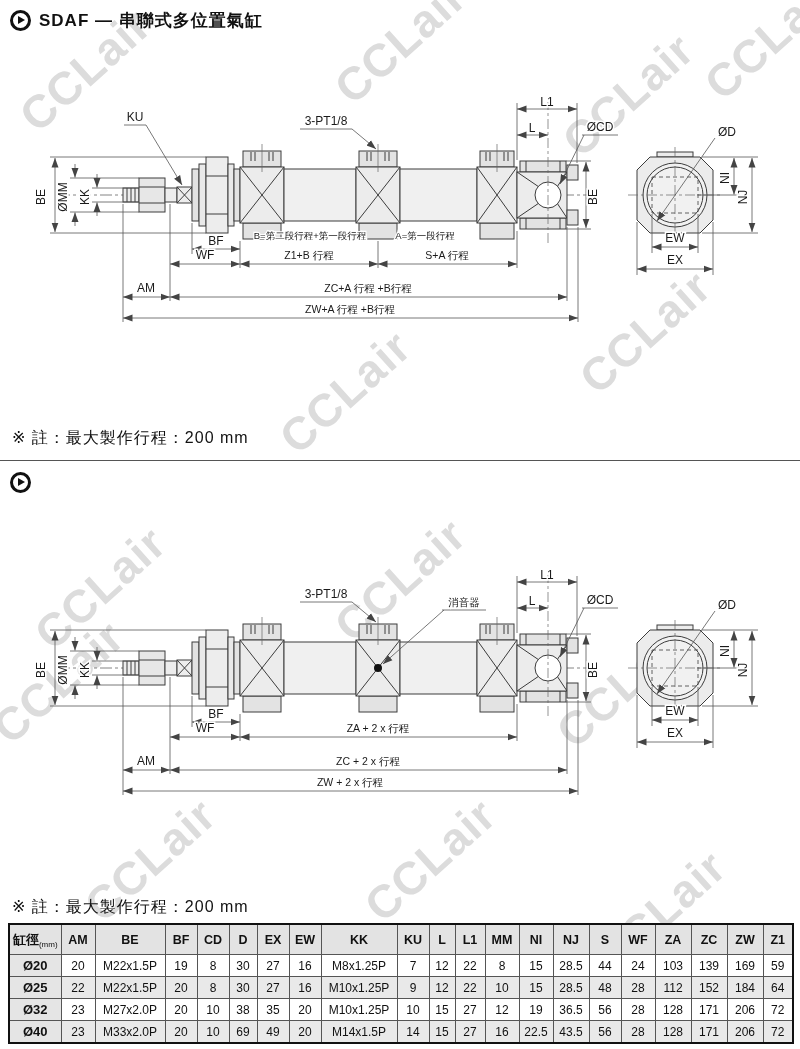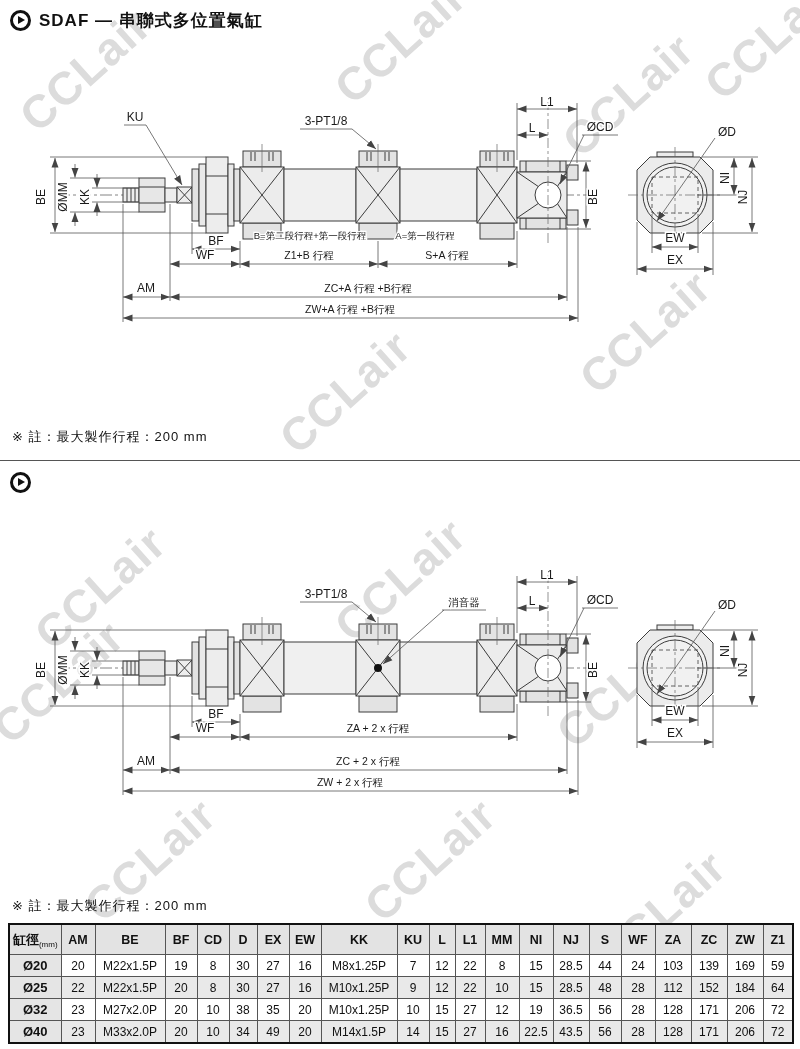--- a/index.html
+++ b/index.html
@@ -7,21 +7,21 @@
         font-family:"Liberation Sans","DejaVu Sans",sans-serif;color:#111;}
   .wm{position:absolute;transform:translate(-50%,-50%) rotate(-42deg);
       font-size:46px;font-weight:bold;color:#dcdcdc;white-space:nowrap;z-index:0;
       letter-spacing:1px;user-select:none;}
   .sec-title{position:absolute;z-index:2;display:flex;align-items:center;gap:8px;}
   .play{width:15px;height:15px;border:3px solid #111;border-radius:50%;background:#fff;
         position:relative;flex:0 0 auto;}
   .play::after{content:"";position:absolute;left:5px;top:3.2px;width:0;height:0;
         border-left:7px solid #111;border-top:4.4px solid transparent;border-bottom:4.4px solid transparent;}
   .sec-title .txt{font-size:17px;font-weight:bold;letter-spacing:1px;}
-  .note{position:absolute;z-index:2;font-size:13px;letter-spacing:1px;}
+  .note{position:absolute;z-index:2;font-size:16px;letter-spacing:1px;}
   .divider{position:absolute;left:0;width:800px;height:0;border-top:1.5px solid #555;z-index:2;}
   svg.diag{position:absolute;left:0;width:800px;height:252px;z-index:1;}
   svg text{font-family:"Liberation Sans","DejaVu Sans",sans-serif;}
   .lb{font-size:12px;fill:#1a1a1a;text-anchor:middle;paint-order:stroke;stroke:#fff;stroke-width:3px;}
   .lbs{font-size:10.5px;fill:#1a1a1a;text-anchor:middle;paint-order:stroke;stroke:#fff;stroke-width:3px;}
   .lbn{font-size:9.5px;fill:#1a1a1a;text-anchor:middle;paint-order:stroke;stroke:#fff;stroke-width:2.5px;}
   table.spec{position:absolute;left:8px;top:923px;width:784px;border-collapse:collapse;z-index:2;
       table-layout:fixed;}
   table.spec th,table.spec td{border:1px solid #555;text-align:center;vertical-align:middle;
       padding:0;overflow:hidden;white-space:nowrap;}
@@ -411,21 +411,21 @@
           <td>171</td>
           <td>206</td>
           <td>72</td>
         </tr>
         <tr class="alt">
           <td class="c0">Ø40</td>
           <td>23</td>
           <td>M33x2.0P</td>
           <td>20</td>
           <td>10</td>
-          <td>34</td>
+          <td>69</td>
           <td>49</td>
           <td>20</td>
           <td>M14x1.5P</td>
           <td>14</td>
           <td>15</td>
           <td>27</td>
           <td>16</td>
           <td>22.5</td>
           <td>43.5</td>
           <td>56</td>

